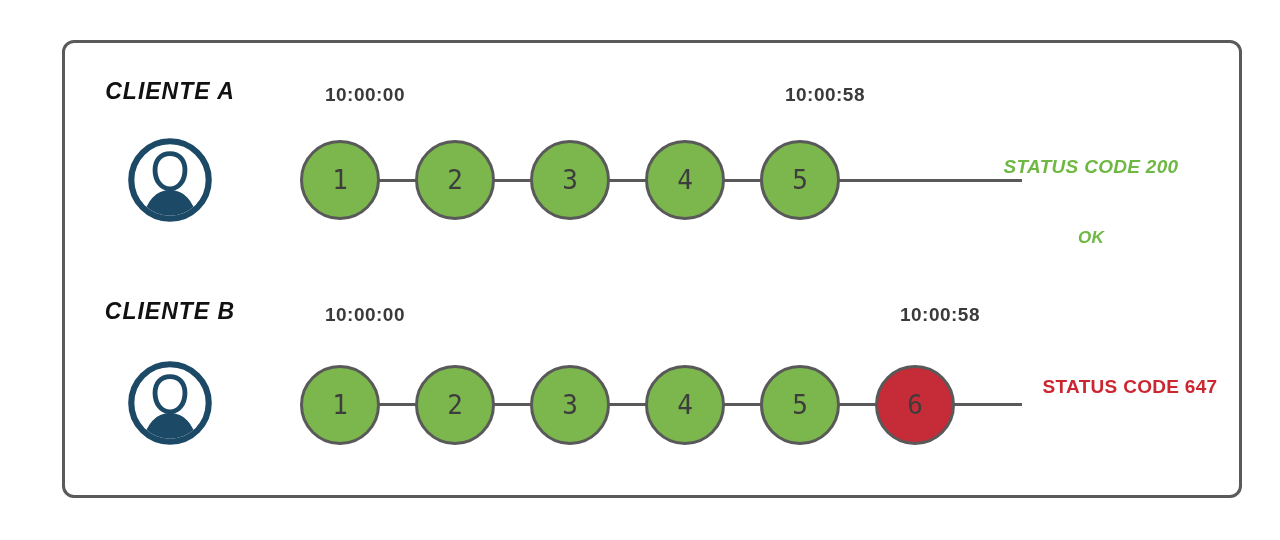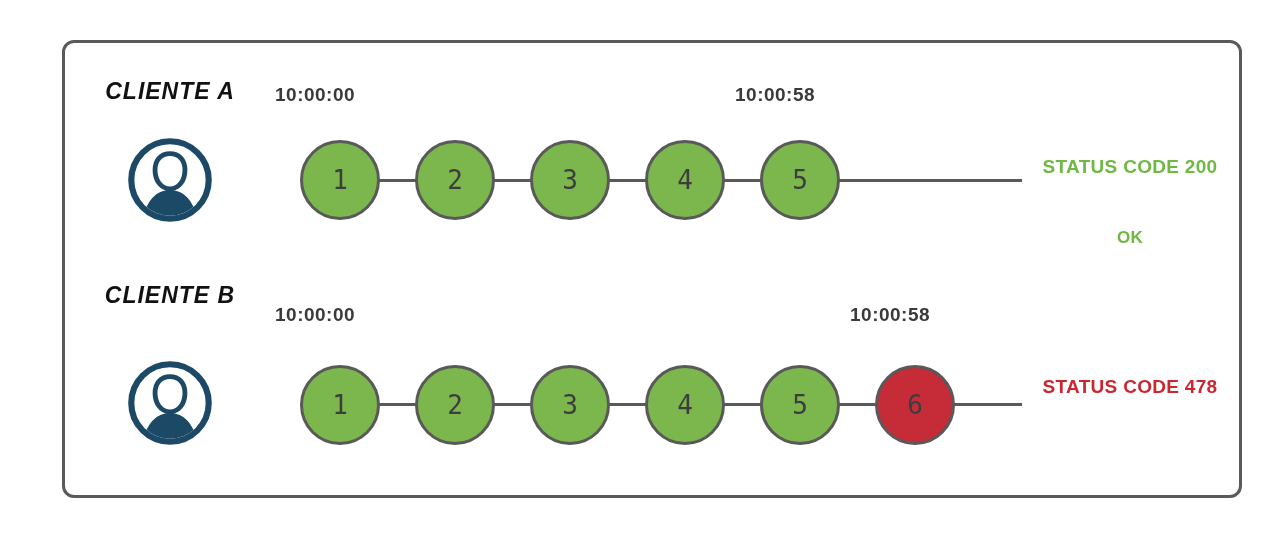--- a/index.html
+++ b/index.html
@@ -10,26 +10,26 @@
   .frame{
     position:absolute;left:62px;top:40px;width:1174px;height:452px;
     border:3px solid #5a5a5a;border-radius:12px;background:#ffffff;
   }
   .client-label{
     position:absolute;width:170px;text-align:center;
     font-family:"Liberation Sans",sans-serif;font-weight:700;font-style:italic;
     font-size:23px;letter-spacing:1px;color:#111111;
   }
   .label-a{left:85px;top:78px;}
-  .label-b{left:85px;top:282px;}
+  .label-b{left:85px;top:298px;}
   .client-icon{position:absolute;width:88px;height:88px;color:#1c4966;}
   .icon-a{left:126px;top:136px;}
   .icon-b{left:126px;top:359px;}
   .timestamp{
-    position:absolute;width:130px;text-align:left;
+    position:absolute;width:130px;text-align:right;
     font-weight:700;font-size:19px;color:#3a3a3a;letter-spacing:0.5px;
   }
   .ts-a-start{left:275px;top:84px;}
   .ts-a-end{left:735px;top:84px;}
   .ts-b-start{left:275px;top:304px;}
   .ts-b-end{left:850px;top:304px;}
   .timeline-line{
     position:absolute;left:340px;width:682px;height:3px;background:#595959;
   }
   .line-a{top:179px;}
@@ -41,21 +41,21 @@
     font-family:"DejaVu Sans Mono",monospace;font-size:26px;color:#3d3d3d;
   }
   .req.ok{background:#7cb74d;}
   .req.blocked{background:#c62b38;}
   .row-a .req{top:140px;}
   .row-b .req{top:365px;}
   .status{
     position:absolute;width:210px;text-align:center;line-height:23px;
     font-weight:700;letter-spacing:0.3px;
   }
-  .status-a{left:1025px;top:155px;color:#6fb843;}
+  .status-a{left:986px;top:155px;color:#6fb843;font-style:italic;}
   .status-b{left:1025px;top:375px;color:#cc2630;}
   .status .code-line{font-size:19px;}
   .status .msg-line{font-size:17px;margin-top:48px;}
 </style>
 </head>
 <body>
 
 <div class="canvas">
   <div class="frame"></div>
 
@@ -114,16 +114,16 @@
     <div class="timeline-line line-b"></div>
 
     <div class="req ok" style="left:300px">1</div>
     <div class="req ok" style="left:415px">2</div>
     <div class="req ok" style="left:530px">3</div>
     <div class="req ok" style="left:645px">4</div>
     <div class="req ok" style="left:760px">5</div>
     <div class="req blocked" style="left:875px">6</div>
 
     <div class="status status-b">
-      <div class="code-line">STATUS CODE 478</div>
+      <div class="code-line">STATUS CODE 647</div>
     </div>
   </div>
 </div>
 
 </body></html>

